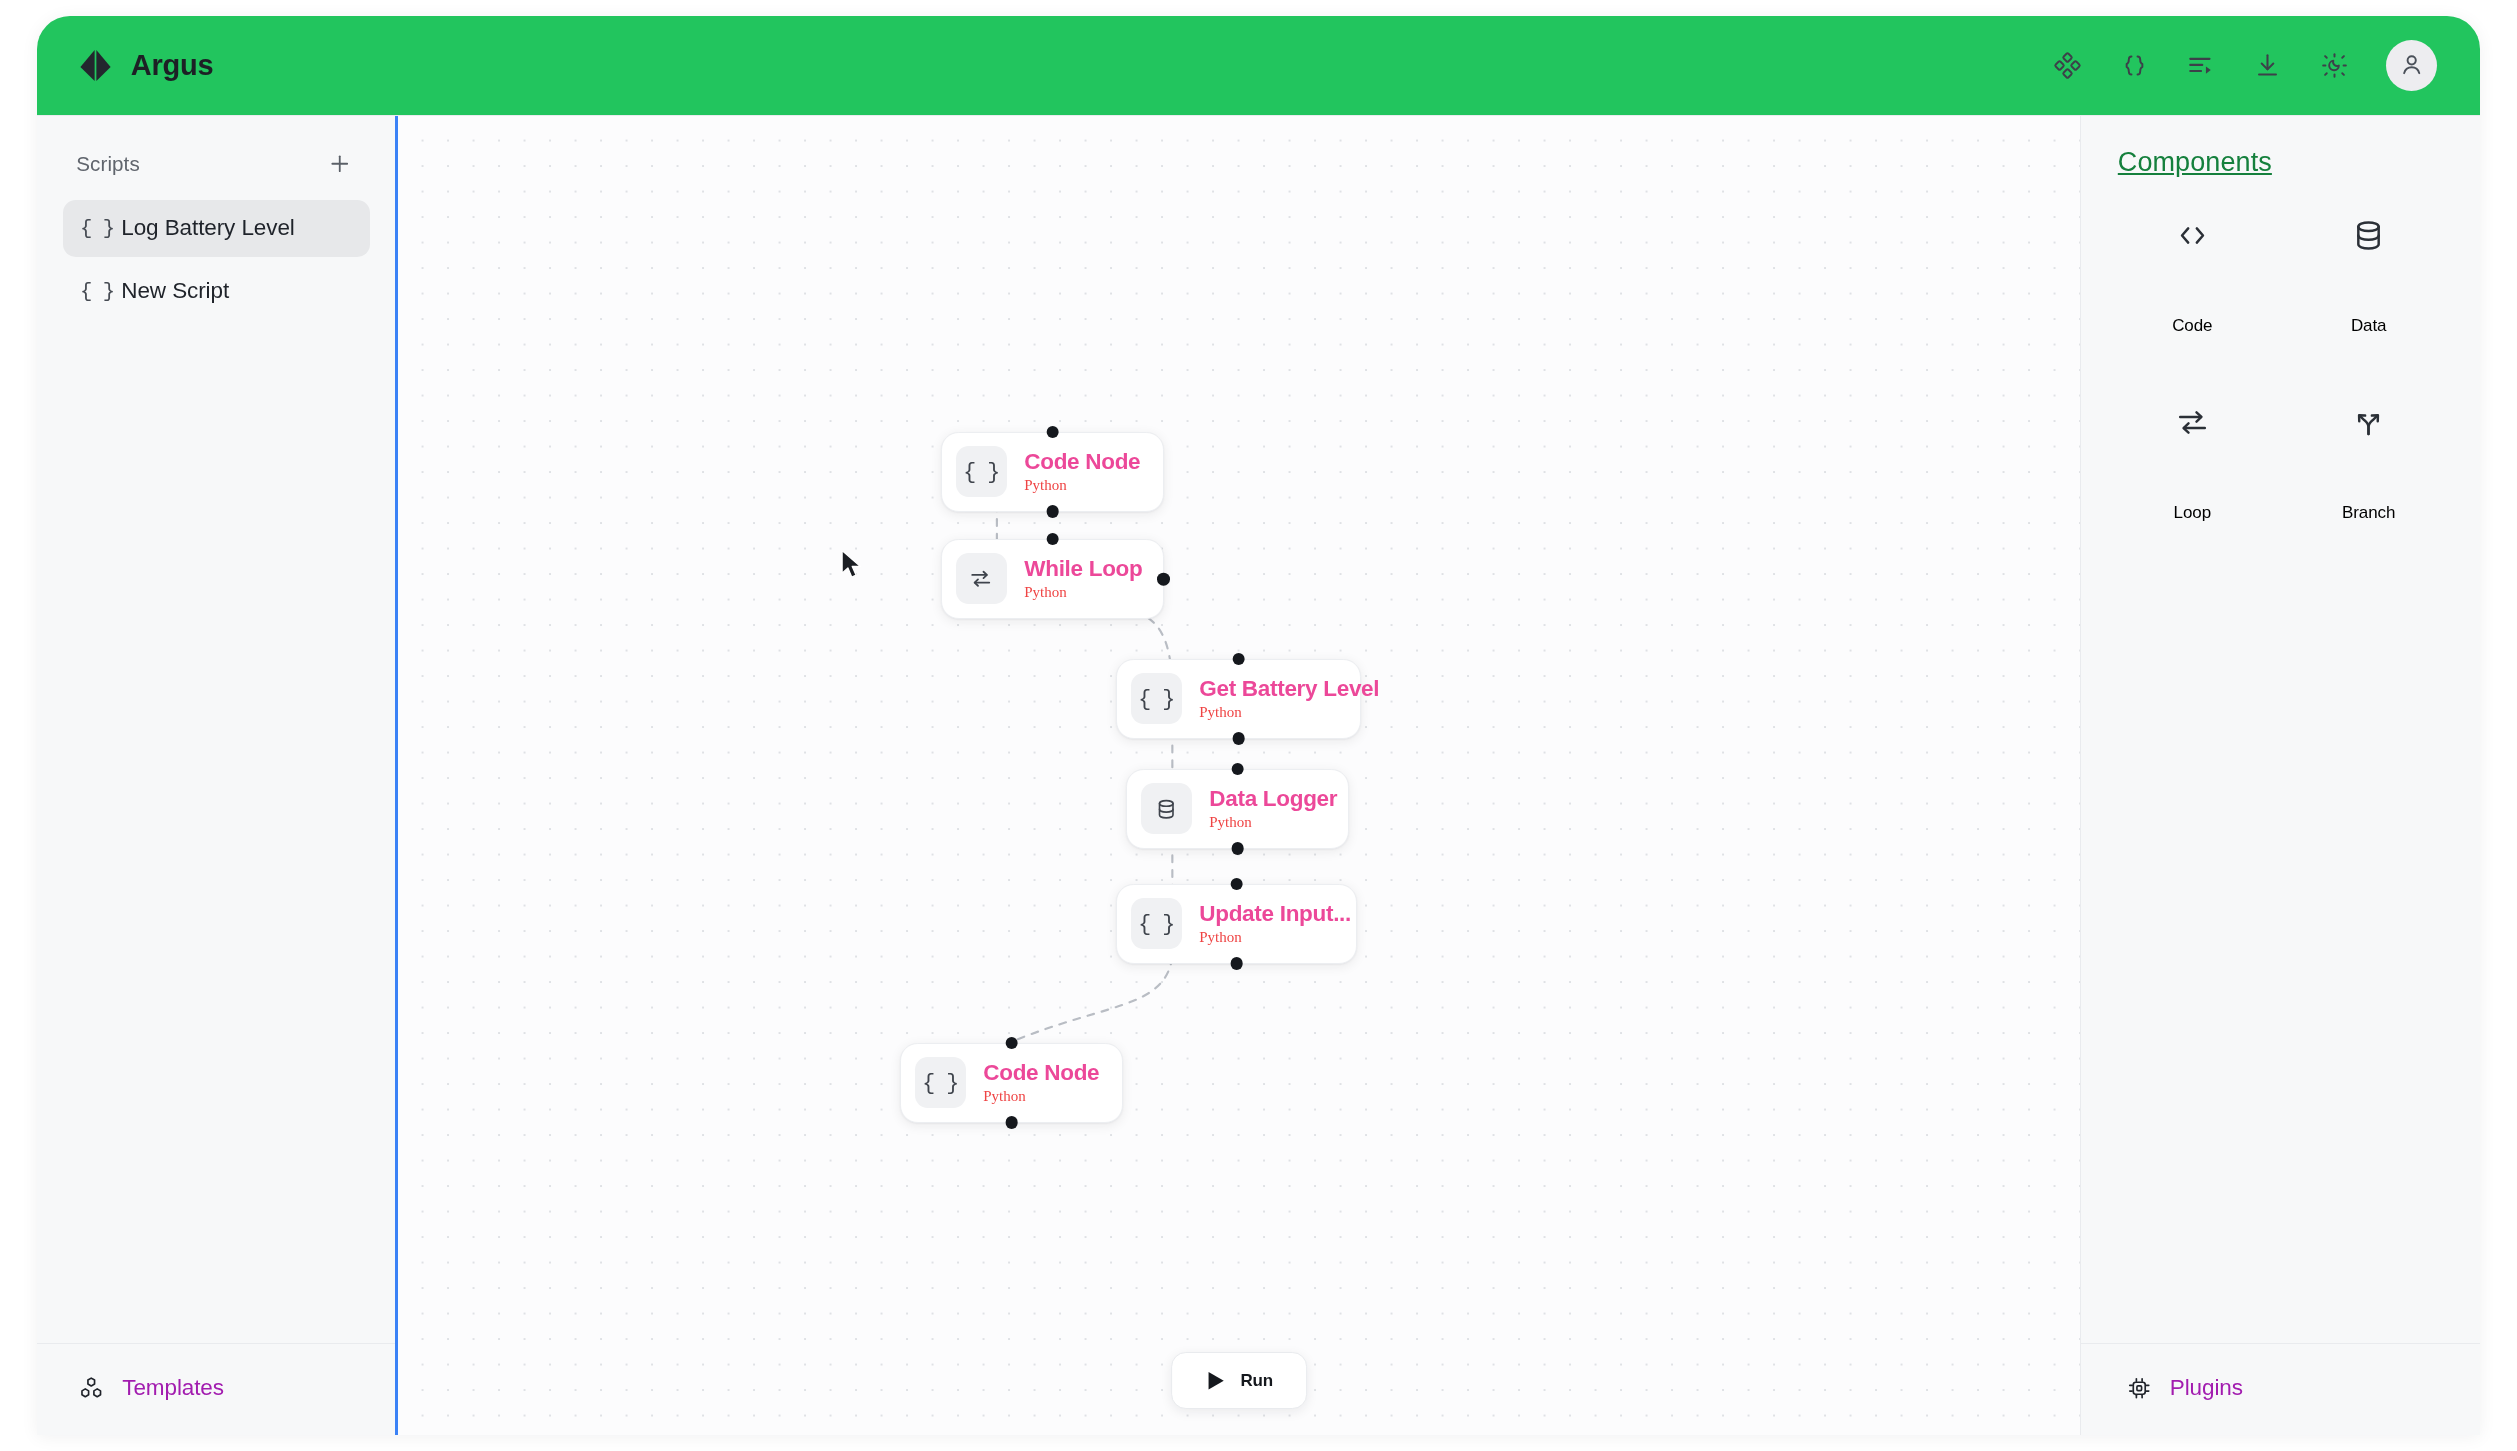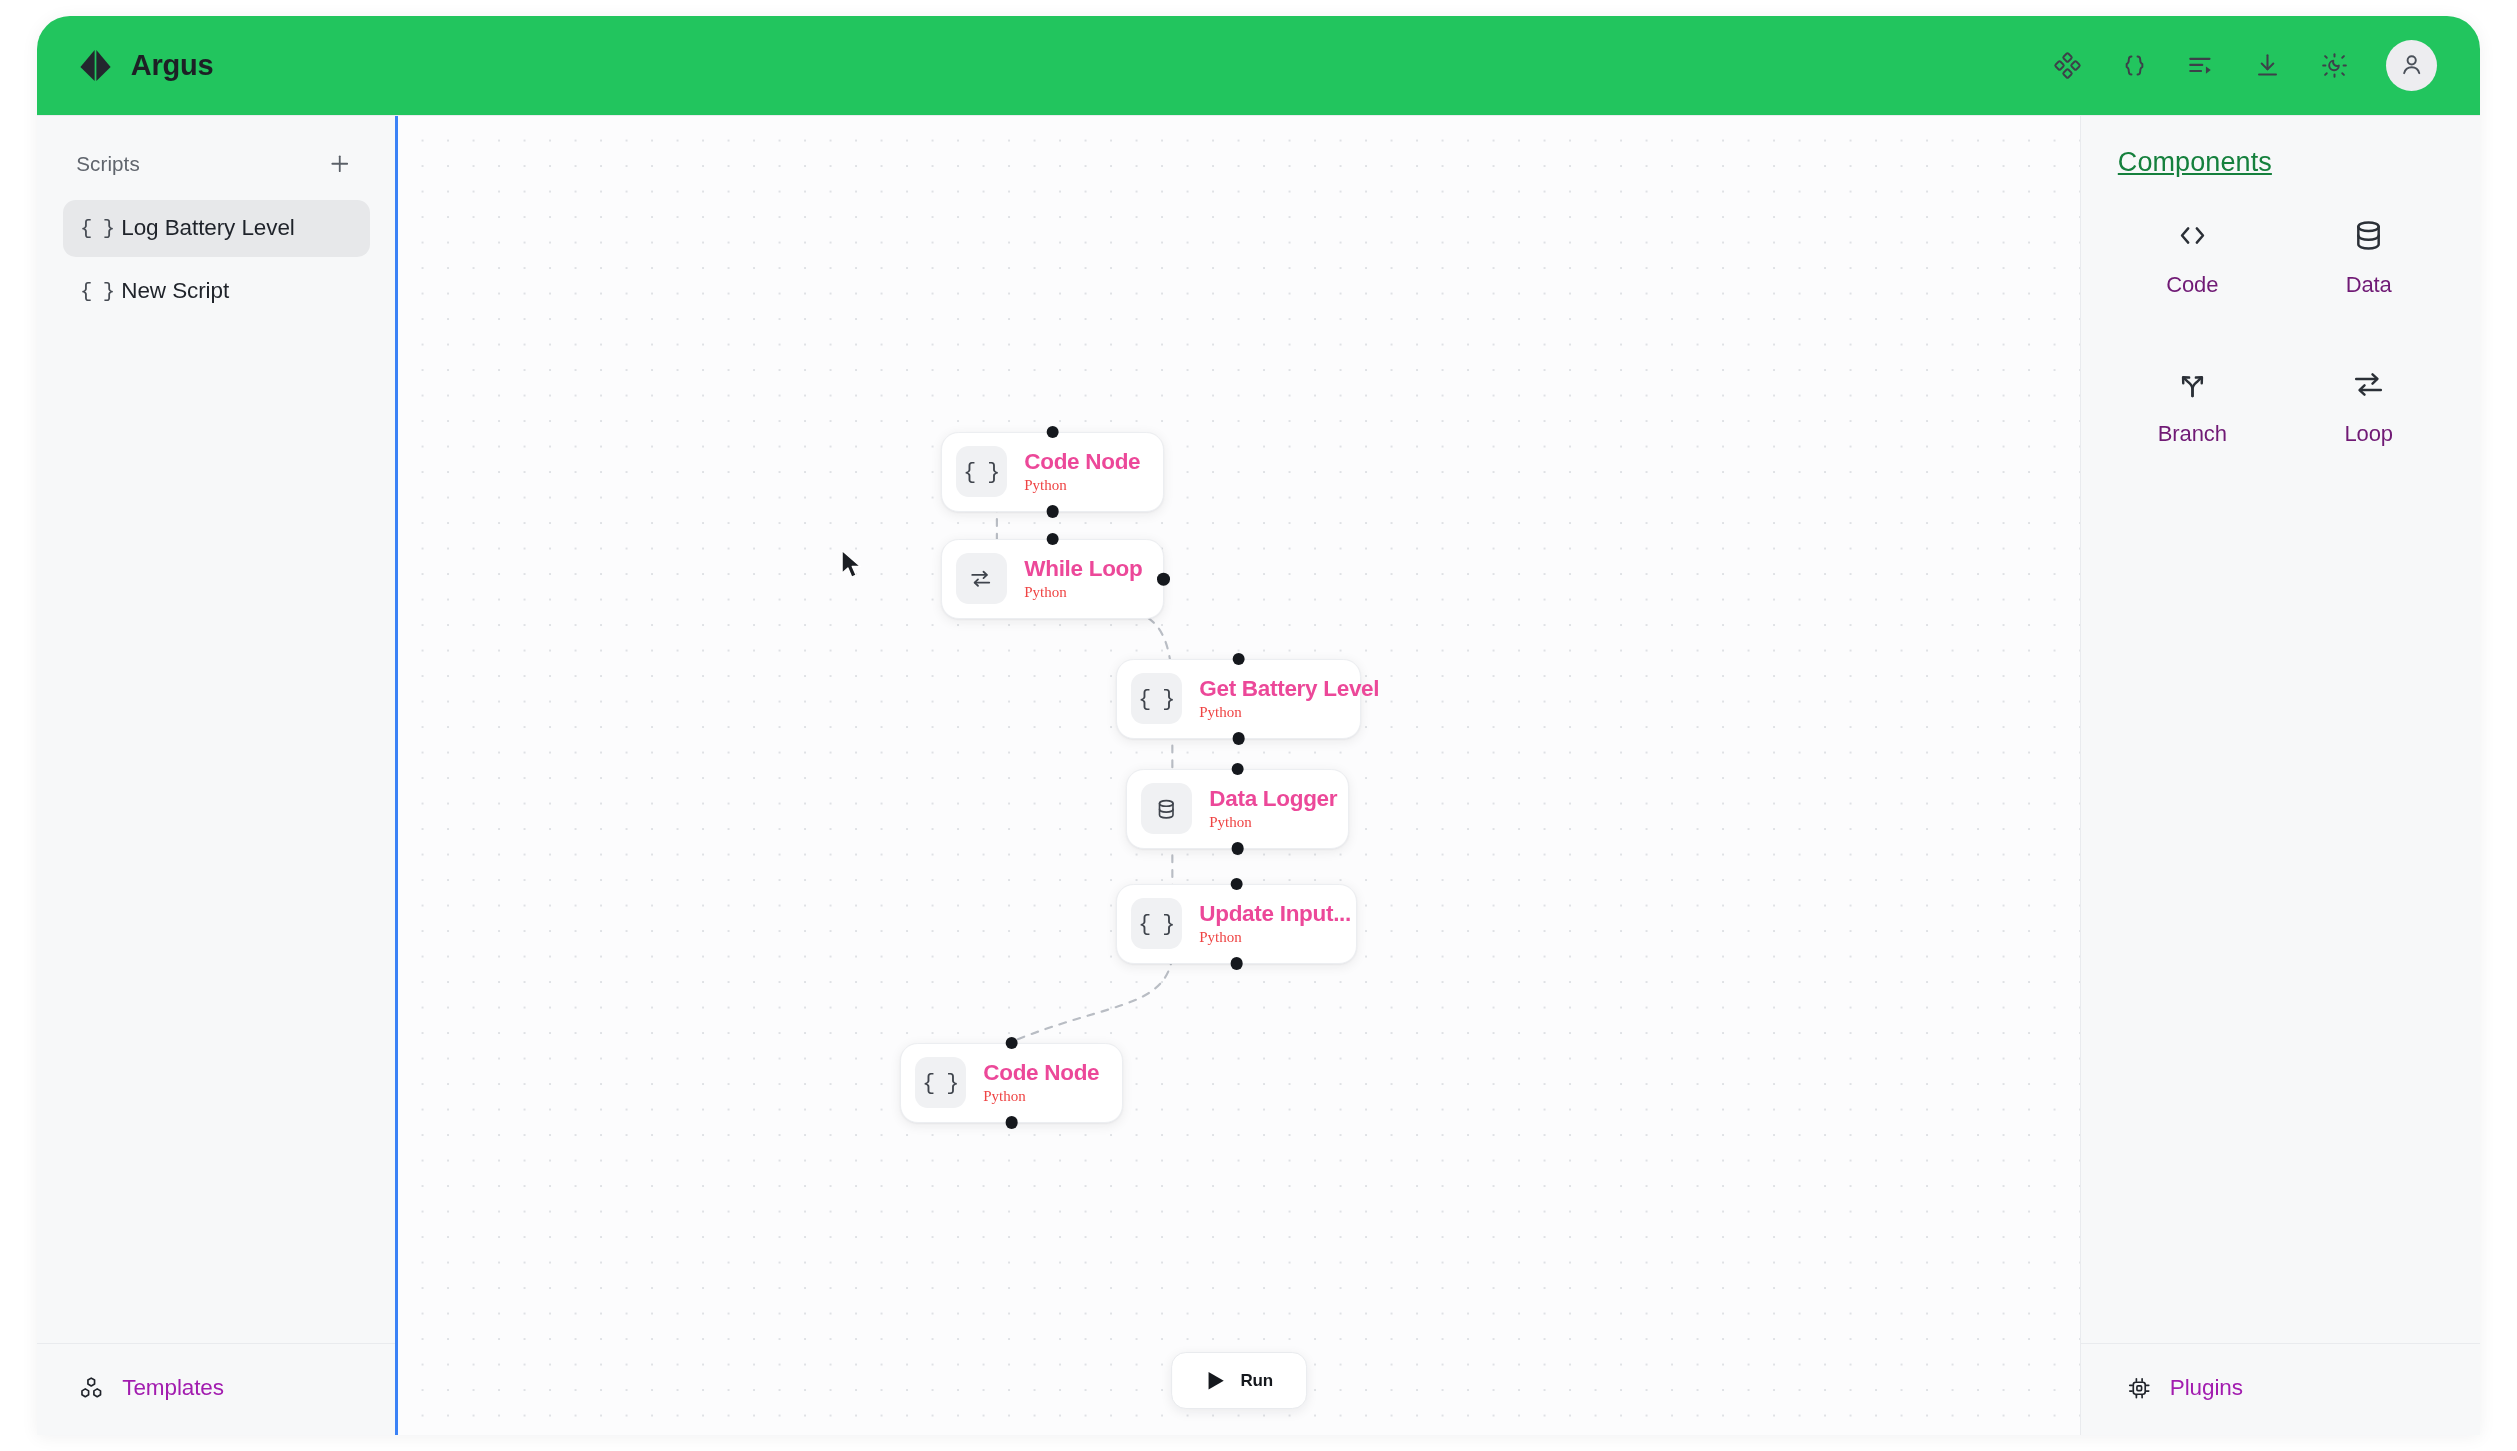--- a/index.html
+++ b/index.html
@@ -252,23 +252,24 @@
     display: flex;
     flex-direction: column;
     align-items: center;
     gap: 17.6px;
     cursor: grab;
     padding: 5.9px 0;
     border-radius: 11.8px;
     color: #2b3037;
   }
   .comp-label {
-    font-size: 22px;
-    color: #701a75;
+    font-size: 17px;
+    color: #000000;
     letter-spacing: -0.1px;
+    margin-top: 44px;
   }
   .rp-bottom {
     flex: 0 0 auto;
     border-top: 1px solid #e9ebee;
     padding: 23.5px 29px 25.5px 29px;
   }
 </style>
 </head>
 <body>
 
@@ -502,36 +503,36 @@
             <svg width="37" height="37" viewBox="0 0 24 24" fill="none" stroke="#2b3037" stroke-width="1.6" stroke-linecap="round" stroke-linejoin="round">
               <ellipse cx="12" cy="6.3" rx="6.6" ry="2.8"></ellipse>
               <path d="M5.4 6.3v11.4c0 1.55 2.95 2.8 6.6 2.8s6.6-1.25 6.6-2.8V6.3"></path>
               <path d="M5.4 12c0 1.55 2.95 2.8 6.6 2.8s6.6-1.25 6.6-2.8"></path>
             </svg>
             <span class="comp-label">Data</span>
           </div>
 
           <div class="comp-item">
             <svg width="37" height="37" viewBox="0 0 24 24" fill="none" stroke="#2b3037" stroke-width="1.6" stroke-linecap="round" stroke-linejoin="round">
+              <path d="M4 8.4h13.4"></path>
+                <path d="M14.6 5.4 17.8 8.4l-3.2 3"></path>
+              <path d="M20 15.6H6.6"></path>
+                <path d="M9.4 12.6 6.2 15.6l3.2 3"></path>
+            </svg>
+            <span class="comp-label">Loop</span>
+          </div>
+
+          <div class="comp-item">
+            <svg width="37" height="37" viewBox="0 0 24 24" fill="none" stroke="#2b3037" stroke-width="1.6" stroke-linecap="round" stroke-linejoin="round">
               <path d="M12 19.5v-4.2c0-2.4-1.1-3.6-2.8-4.9L6.2 7.6"></path>
               <path d="M6 11.2 5.9 7.3l3.9.2"></path>
               <path d="M12 19.5v-4.2c0-2.4 1.1-3.6 2.8-4.9l2.9-2.8"></path>
               <path d="M18 11.2l.1-3.9-3.9.2"></path>
             </svg>
             <span class="comp-label">Branch</span>
-          </div>
-
-          <div class="comp-item">
-            <svg width="37" height="37" viewBox="0 0 24 24" fill="none" stroke="#2b3037" stroke-width="1.6" stroke-linecap="round" stroke-linejoin="round">
-              <path d="M4 8.4h13.4"></path>
-                <path d="M14.6 5.4 17.8 8.4l-3.2 3"></path>
-              <path d="M20 15.6H6.6"></path>
-                <path d="M9.4 12.6 6.2 15.6l3.2 3"></path>
-            </svg>
-            <span class="comp-label">Loop</span>
           </div>
         </div>
       </div>
 
       <div class="rp-bottom">
         <div class="footer-link">
           <svg width="26.5" height="26.5" viewBox="0 0 24 24" fill="none" stroke="#1f232a" stroke-width="1.5" stroke-linecap="round" stroke-linejoin="round">
             <rect x="6.6" y="6.6" width="10.8" height="10.8" rx="2.2"></rect>
             <rect x="9.9" y="9.9" width="4.2" height="4.2" rx="1"></rect>
             <path d="M9.4 3.4v2.2"></path>

